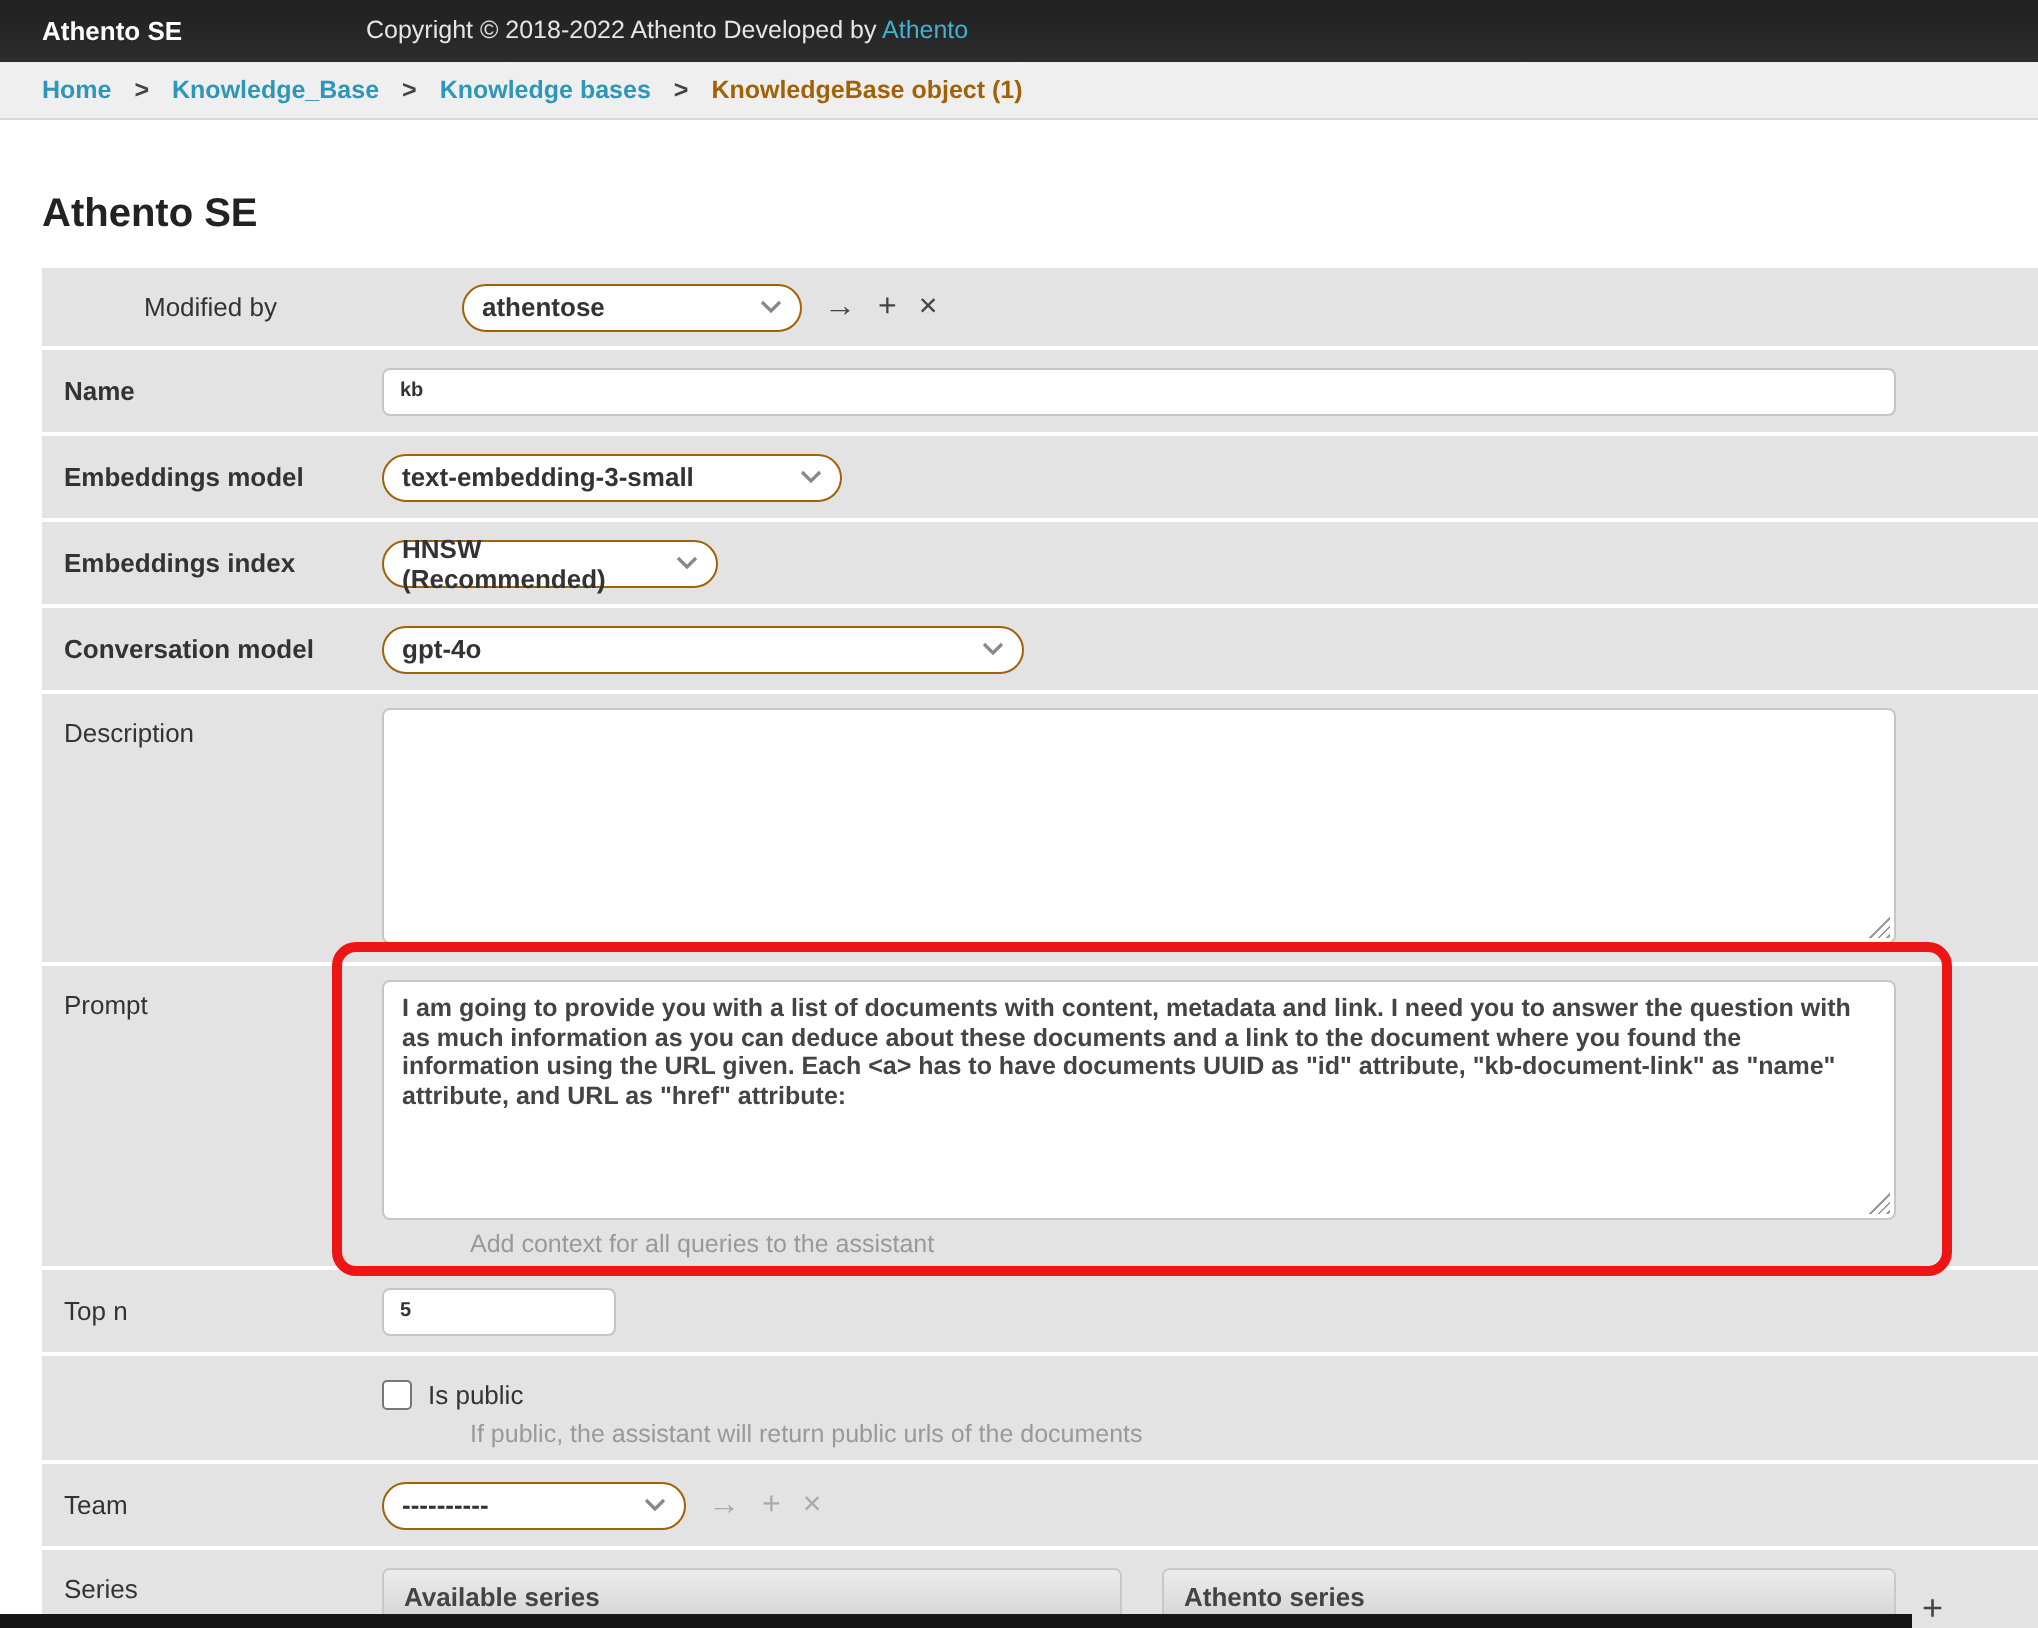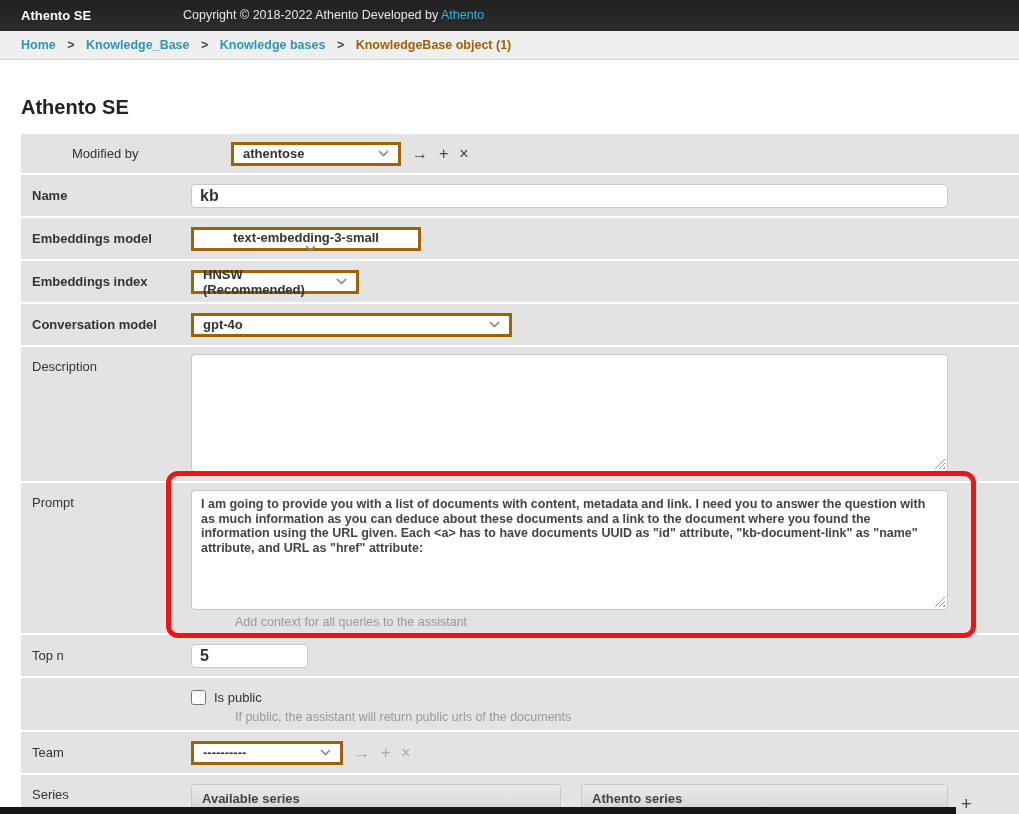--- a/index.html
+++ b/index.html
@@ -94,45 +94,45 @@
     flex-direction: column;
     align-items: flex-start;
     justify-content: flex-start;
     padding-top: 7px;
   }
 
   
   .selectbox {
     height: 24px;
     background: #fff;
-    border: 3px solid #a16207;
-    border-radius: 0;
+    border: 1px solid #a16207;
+    border-radius: 12px;
     display: inline-flex;
     align-items: center;
     justify-content: space-between;
     padding: 0 9px;
     font-weight: bold;
     color: #333;
     cursor: pointer;
   }
   .chev { flex: none; margin-left: 8px; }
   .w-modified { width: 170px; }
-  .w-emb { width: 230px; flex-direction: column; }
+  .w-emb { width: 230px; }
   .w-idx { width: 168px; }
   .w-conv { width: 321px; }
   .w-team { width: 152px; }
 
   .text-input {
     height: 24px;
     border: 1px solid #c6c6c6;
     border-radius: 4px;
     background: #fff;
     padding: 0 8px;
     font-family: "Liberation Sans", sans-serif;
-    font-size: 16px;
+    font-size: 10px;
     font-weight: bold;
     color: #333;
   }
   .w-name { width: 757px; }
   .w-topn { width: 117px; }
 
   .rel-icons { display: flex; align-items: center; margin-left: 11px; }
   .rel-icons .ib {
     font-size: 16px;
     line-height: 16px;

